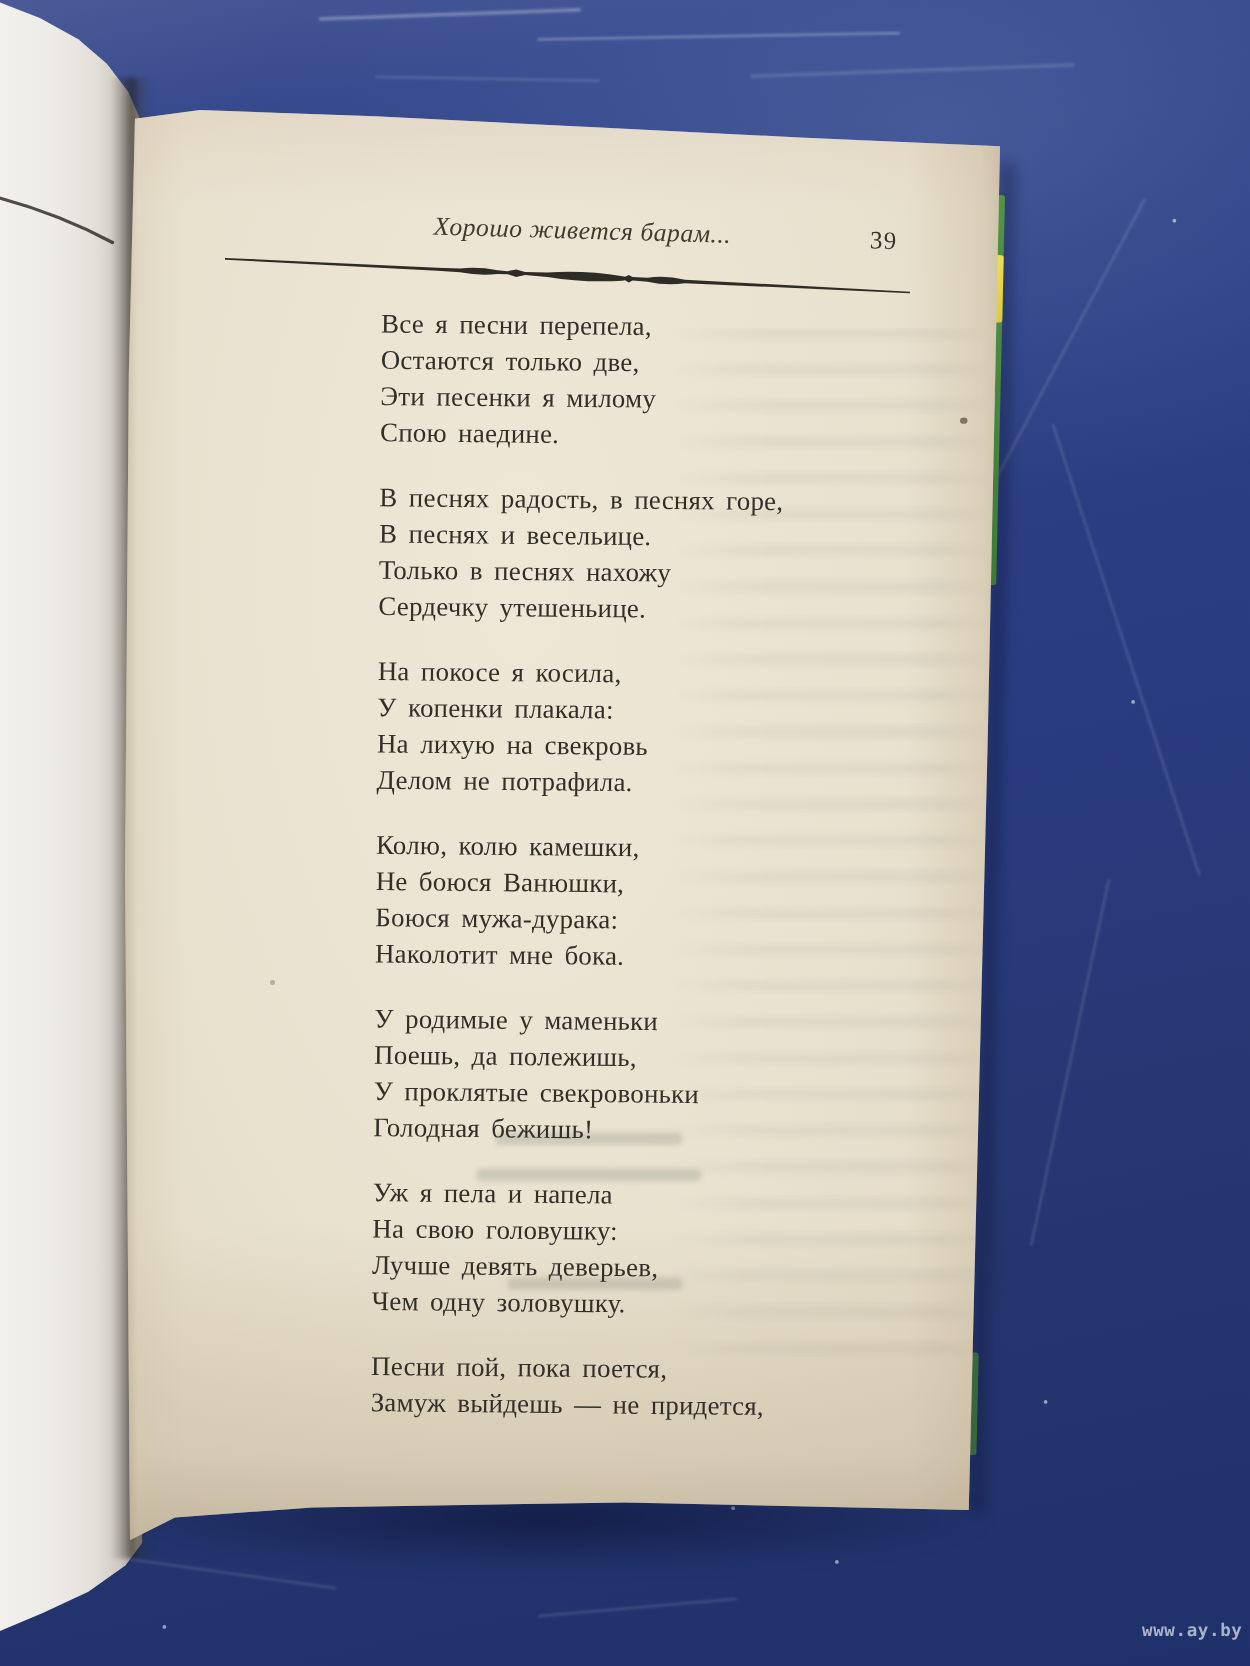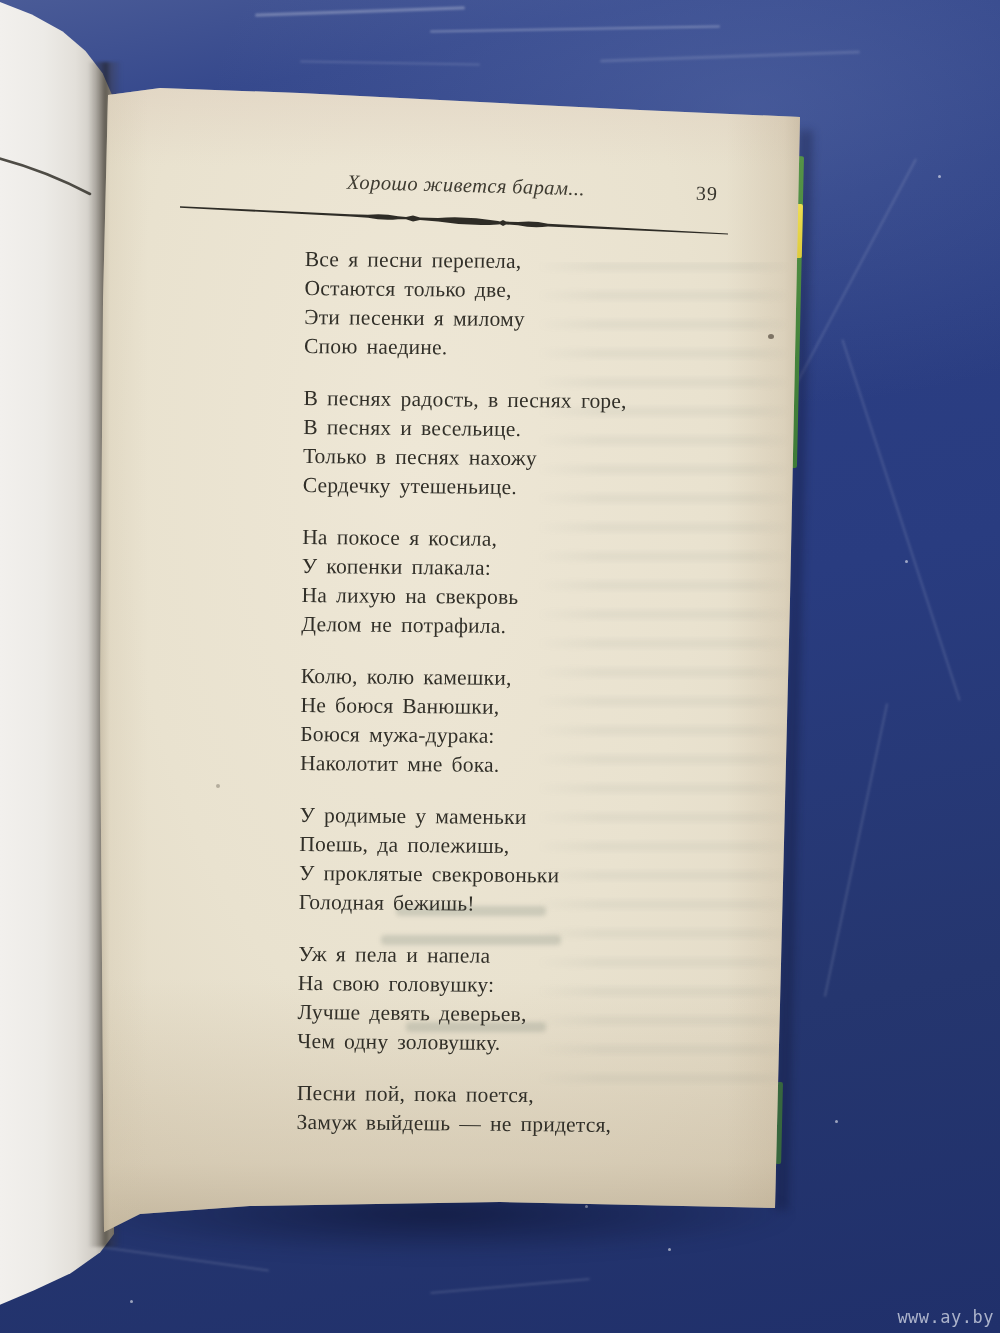--- a/index.html
+++ b/index.html
@@ -47,22 +47,22 @@
   .stanza{margin:0 0 23px 0;}
   .line{white-space:nowrap;}
   
   .ghost-band{position:absolute;left:440px;top:178px;width:255px;height:840px;opacity:0.5;filter:blur(2.6px);
     background:repeating-linear-gradient(to bottom, rgba(118,130,122,0.17) 0px, rgba(118,130,122,0.17) 9px, rgba(0,0,0,0) 9px, rgba(0,0,0,0) 29px);
     -webkit-mask-image:linear-gradient(to right, transparent 0%, #000 25%, #000 85%, transparent 100%);
             mask-image:linear-gradient(to right, transparent 0%, #000 25%, #000 85%, transparent 100%);}
   .ghost-short{position:absolute;height:10px;filter:blur(2px);background:rgba(100,112,104,0.22);border-radius:4px;}
   .speck{position:absolute;border-radius:50%;background:rgba(62,52,40,0.6);filter:blur(0.5px);}
   
-  .watermark{position:absolute;right:6px;bottom:6px;font-family:"DejaVu Sans Mono",monospace;
-    font-size:17px;letter-spacing:0.5px;color:rgba(195,201,219,0.85);}
+  .watermark{position:absolute;right:6px;bottom:20px;font-family:"DejaVu Sans Mono",monospace;
+    font-size:14px;letter-spacing:0.5px;color:rgba(195,201,219,0.85);font-weight:bold;}
 </style>
 </head>
 <body>
 
 <div class="scene">
 
   <div class="scratch" style="left:255px;top:10px;width:210px;height:3px;transform:rotate(-2deg);"></div>
   <div class="scratch" style="left:430px;top:28px;width:290px;height:2px;transform:rotate(-1deg);"></div>
   <div class="scratch faint" style="left:600px;top:55px;width:260px;height:3px;transform:rotate(-2deg);"></div>
   <div class="scratch faint" style="left:300px;top:62px;width:180px;height:2px;transform:rotate(1deg);"></div>

